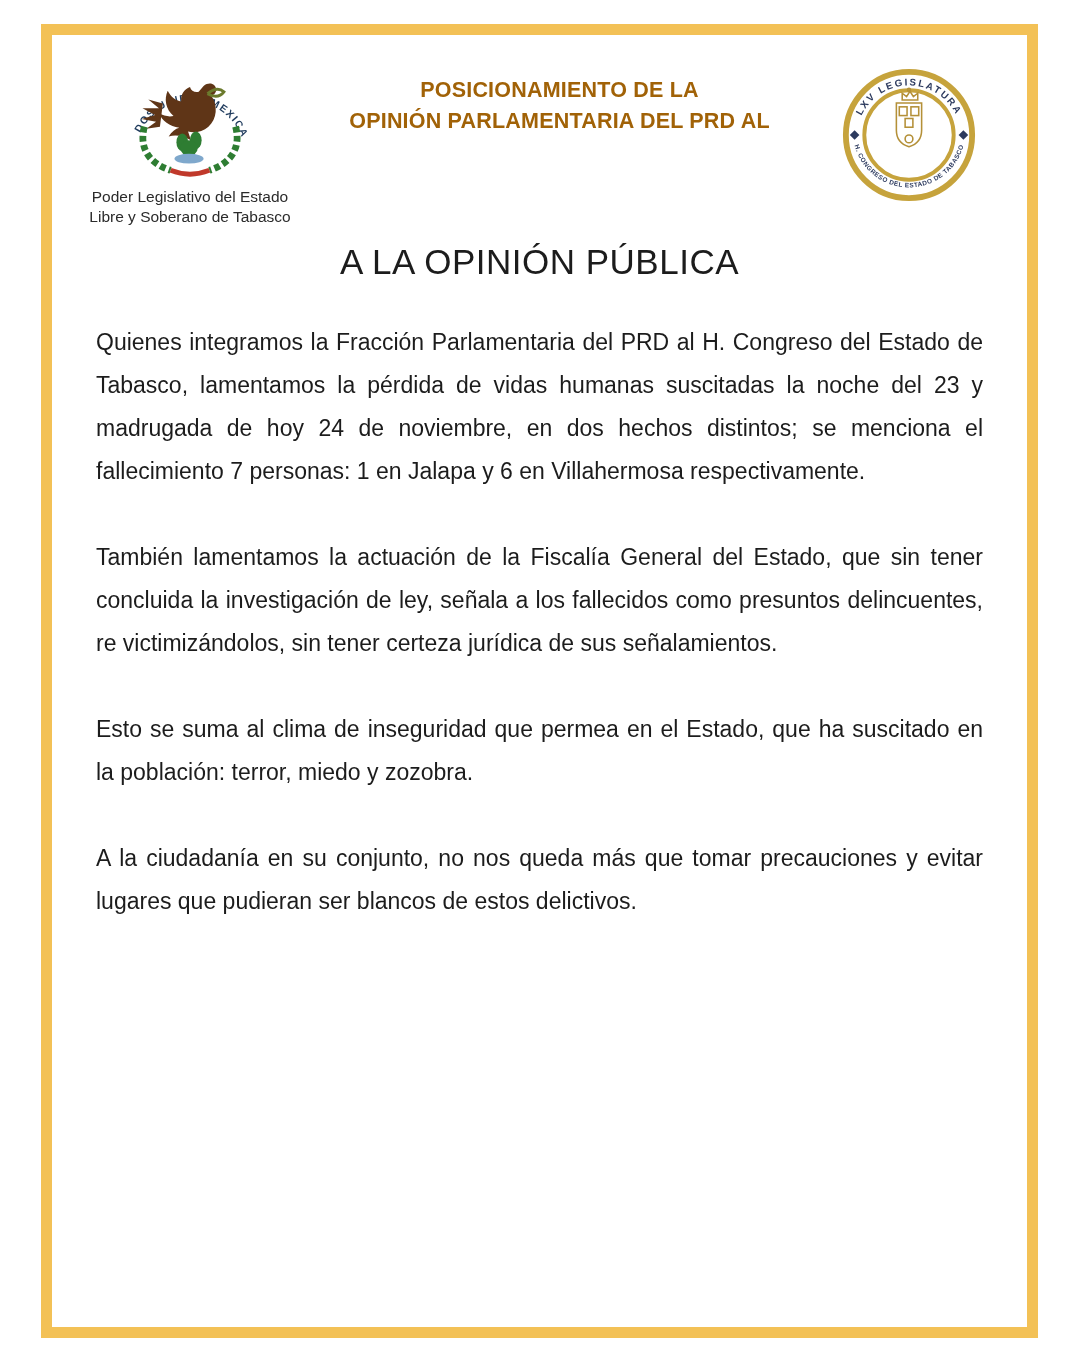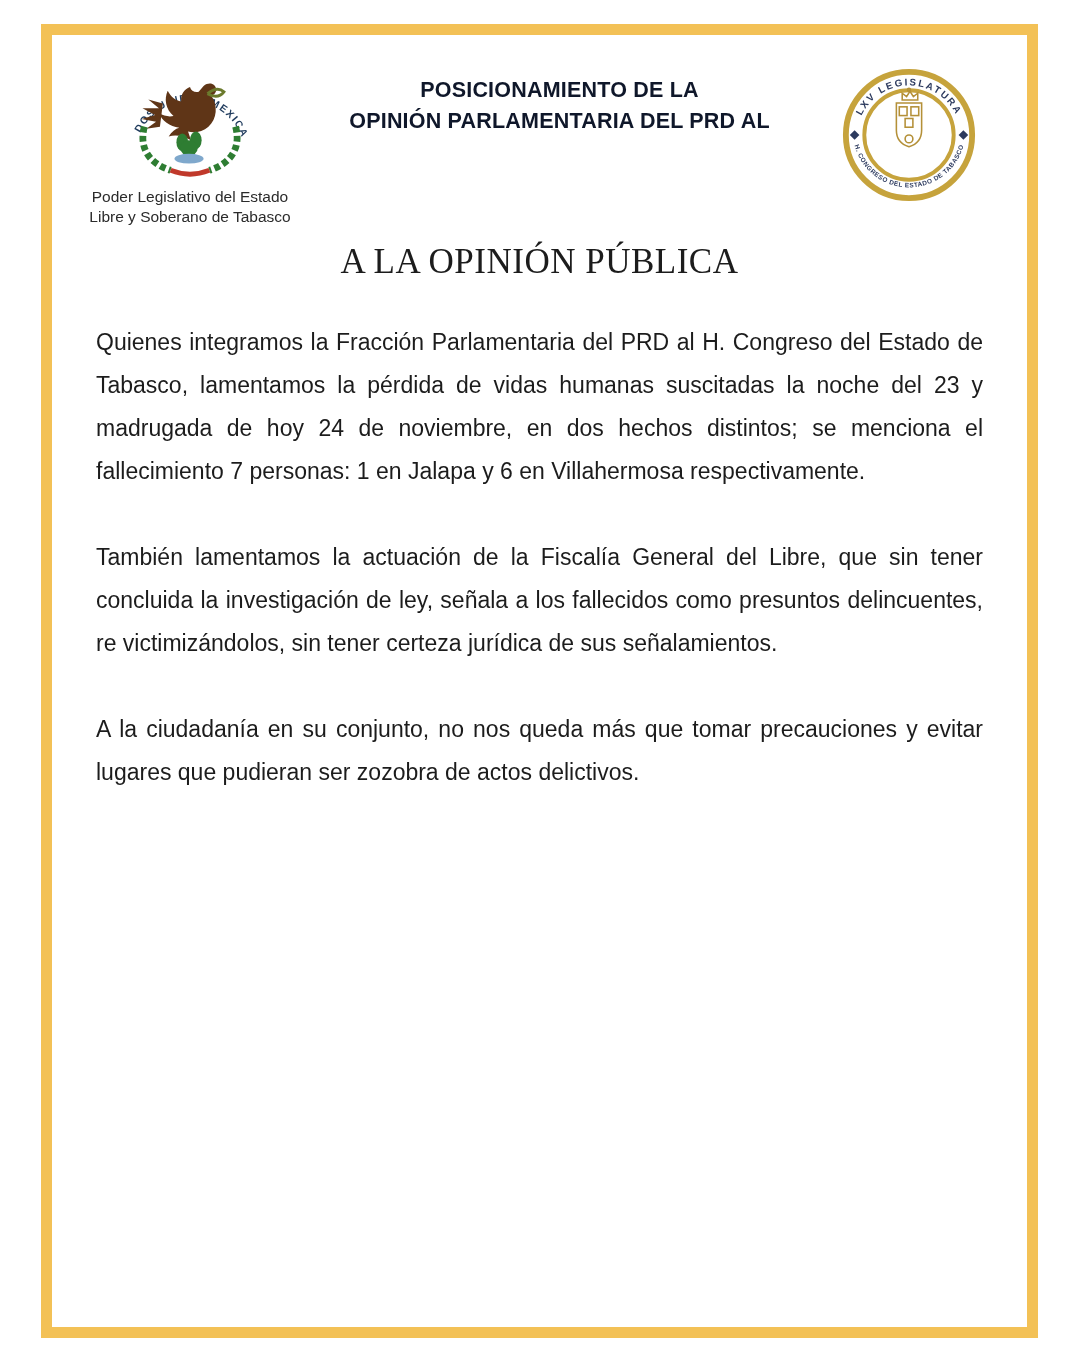--- a/index.html
+++ b/index.html
@@ -19,28 +19,28 @@
   .content { padding: 16px 33px 0 33px; }
 
   .header { display: flex; align-items: flex-start; }
   .emblem-col { width: 210px; text-align: center; flex-shrink: 0; }
   .emblem-col svg { display: block; margin: 2px auto 0 auto; }
   .emblem-caption { font-size: 15.5px; line-height: 1.32; color: #2b2b2b; margin-top: 6px; }
 
   .title-col { flex: 1; text-align: center; margin-top: 24px; }
   .title-line {
     font-weight: bold; font-size: 21.5px; line-height: 31px;
-    color: #0f172a; letter-spacing: 0.2px;
+    color: #a16207; letter-spacing: 0.2px;
   }
 
   .seal-col { width: 170px; flex-shrink: 0; display: flex; justify-content: center; margin-top: 16px; }
 
   .doc-heading {
     text-align: center; font-size: 35px; font-weight: 400;
-    color: #1c1c1c; letter-spacing: 0.5px; margin-top: 14px; font-family: Liberation Serif, serif;
+    color: #1c1c1c; letter-spacing: 0.5px; margin-top: 14px;
   }
 
   .body-text { margin: 39px 11px 0 11px; }
   .body-text p {
     font-size: 23px; line-height: 43px; text-align: justify;
     color: #1c1c1c; margin-bottom: 43px; margin-top: 8px;
   }
   .body-text p:last-child { margin-bottom: 0; }
 
   svg text { font-family: "Liberation Sans", sans-serif; }
@@ -117,19 +117,20 @@
             </g>
           </svg>
         </div>
 
       </div>
 
       <div class="doc-heading">A LA OPINIÓN PÚBLICA</div>
 
       <div class="body-text">
         <p>Quienes integramos la Fracción Parlamentaria del PRD al H. Congreso del Estado de Tabasco, lamentamos la pérdida de vidas humanas suscitadas la noche del 23 y madrugada de hoy 24 de noviembre, en dos hechos distintos; se menciona el fallecimiento 7 personas: 1 en Jalapa y 6 en Villahermosa respectivamente.</p>
-        <p>También lamentamos la actuación de la Fiscalía General del Libre, que sin tener concluida la investigación de ley, señala a los fallecidos como presuntos delincuentes, re victimizándolos, sin tener certeza jurídica de sus señalamientos.</p>
-        <p>A la ciudadanía en su conjunto, no nos queda más que tomar precauciones y evitar lugares que pudieran ser zozobra de actos delictivos.</p>
+        <p>También lamentamos la actuación de la Fiscalía General del Estado, que sin tener concluida la investigación de ley, señala a los fallecidos como presuntos delincuentes, re victimizándolos, sin tener certeza jurídica de sus señalamientos.</p>
+        <p>Esto se suma al clima de inseguridad que permea en el Estado, que ha suscitado en la población: terror, miedo y zozobra.</p>
+        <p>A la ciudadanía en su conjunto, no nos queda más que tomar precauciones y evitar lugares que pudieran ser blancos de estos delictivos.</p>
       </div>
 
     </div>
   </div>
 </div>
 
 </body></html>

